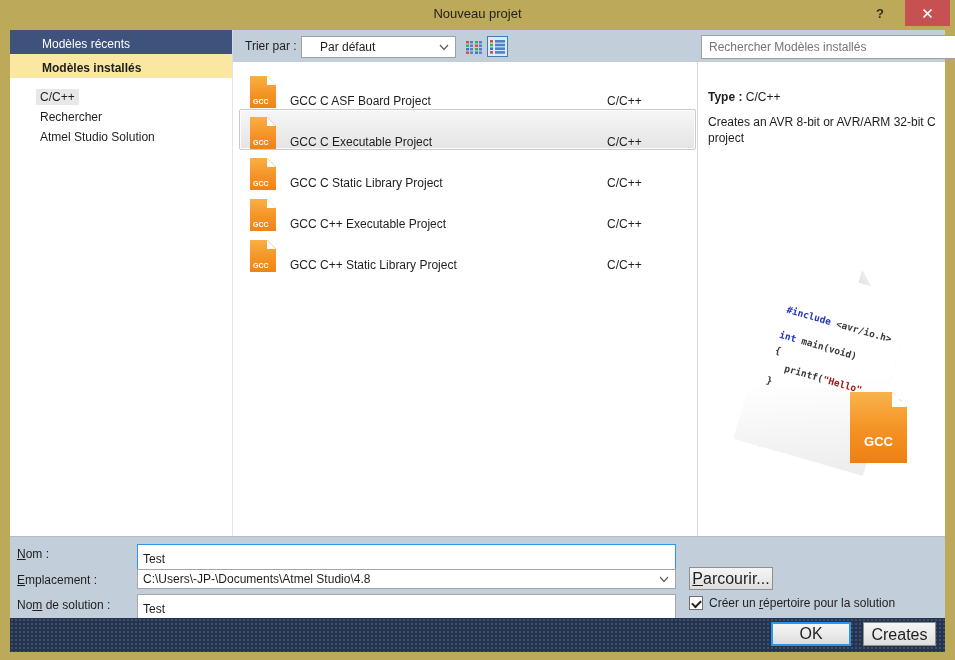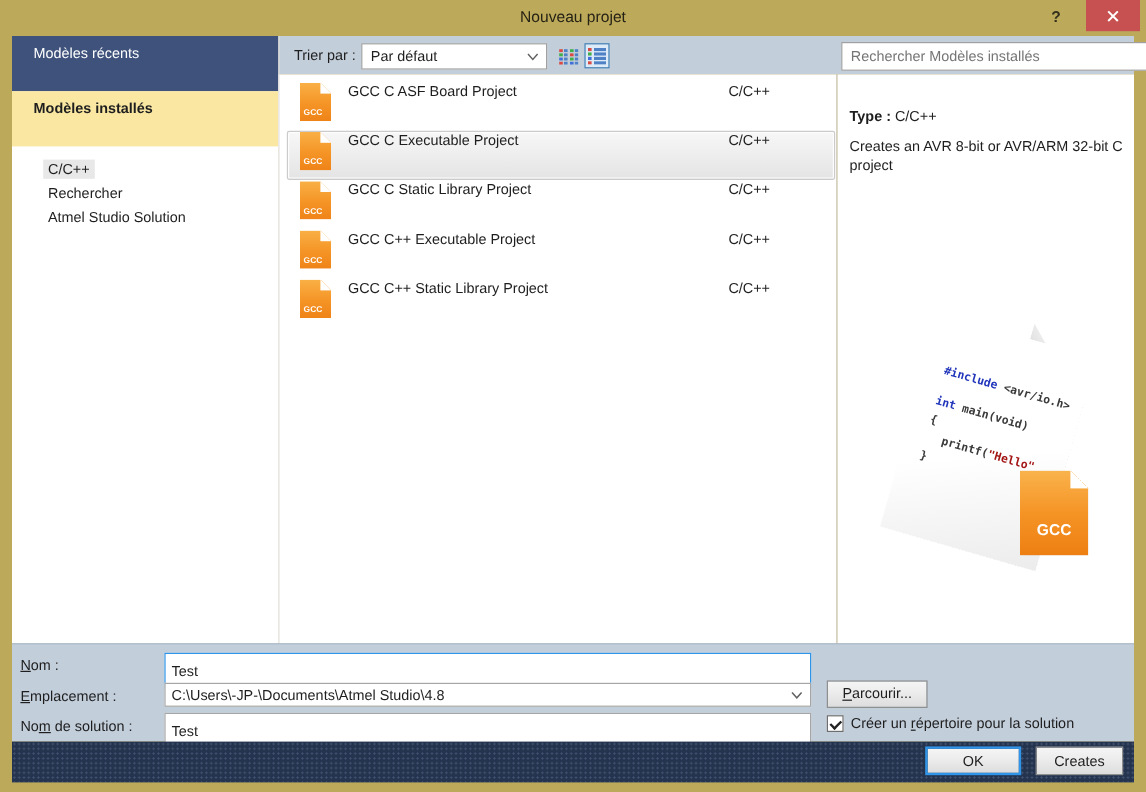--- a/index.html
+++ b/index.html
@@ -12,47 +12,47 @@
   .titlebar { position:absolute; left:0; top:0; right:0; height:30px; }
   .title { position:absolute; left:0; right:0; top:6px; text-align:center; font-size:13px; color:#262215; }
   .help-btn { position:absolute; right:62px; top:3px; width:26px; height:22px; text-align:center;
               font-weight:bold; font-size:13px; color:#33301c; line-height:22px; cursor:default; }
   .close-btn { position:absolute; right:5px; top:0; width:45px; height:26px; background:#c75050;
                display:flex; align-items:center; justify-content:center; }
   .close-btn svg { display:block; }
 
   
   .sidebar { position:absolute; left:10px; top:30px; width:222px; height:506px; background:#fff; }
-  .cat { height:46px; line-height:28px; padding-left:18px; font-size:12px; }
+  .cat { height:24px; line-height:28px; padding-left:32px; font-size:12px; }
   .cat.recent { background:#3e527c; color:#ffffff; }
   .cat.installed { background:#f9e7a2; color:#1e1e1e; font-weight:bold; }
   .tree { padding-top:9px; }
   .tree-item { line-height:20px; padding-left:26px; cursor:default; }
   .tree-item .lbl { padding:1px 4px; }
   .tree-item.selected .lbl { background:#e8e8e8; }
 
   .toolbar { position:absolute; left:232px; top:30px; width:713px; height:32px; background:#c3cedb;
              border-left:1px solid #dcdcdc; }
   .sort-label { position:absolute; left:12px; top:9px; }
   .sort-select { position:absolute; left:68px; top:6px; width:155px; height:22px; background:#fff;
-                 border:1px solid #a0a0a0; line-height:20px; padding-left:7px; cursor:default; }
+                 border:1px solid #a0a0a0; line-height:20px; padding-left:18px; cursor:default; }
   .sort-select .chev { position:absolute; right:6px; top:7px; }
   .view-btn { position:absolute; top:6px; width:21px; height:21px; display:flex; align-items:center;
               justify-content:center; border:1px solid transparent; }
   .view-btn.medium { left:230px; }
   .view-btn.small { left:254px; border:1px solid #3e7cb1; background:#dcebf7; }
   .search-box { position:absolute; left:468px; top:5px; width:284px; height:24px; background:#fff;
                 border:1px solid #a0a0a0; }
   .search-box input { position:absolute; left:7px; top:2px; width:205px; height:18px; border:none; outline:none;
                       font-family:"Liberation Sans",sans-serif; font-size:12px; color:#7b7b7b; background:transparent; }
   .search-box .mag { position:absolute; right:5px; top:4px; }
 
   .list { position:absolute; left:232px; top:62px; width:465px; height:474px; background:#fff;
           border-left:1px solid #e4e4e4; padding-top:6px; }
-  .row { position:relative; height:41px; margin:0 1px 0 6px; display:flex; align-items:flex-start;
+  .row { position:relative; height:41px; margin:0 1px 0 6px; display:flex; align-items:flex-end;
          border:1px solid transparent; border-radius:2px; cursor:default; }
   .row.selected { background:linear-gradient(180deg,#f7f7f7,#e4e4e4); border-color:#cbcbcb;
                   box-shadow:inset 0 0 0 1px #fdfdfd; }
   .row .name { margin-left:14px; flex:1; }
   .row .type { position:absolute; left:367px; }
 
   .gcc-icon { position:relative; width:26px; height:32px; margin-left:10px; flex:0 0 26px;
               background:linear-gradient(180deg,#f9b045,#f59426 55%,#ef8318);
               clip-path:polygon(0 0, calc(100% - 9px) 0, 100% 9px, 100% 100%, 0 100%); }
   .gcc-icon::after { content:""; position:absolute; top:0; right:0; width:9px; height:9px;
@@ -101,21 +101,21 @@
   .mn { text-decoration:underline; }
   .tinput { position:absolute; left:127px; width:539px; height:19px; border:1px solid #a6a6a6;
             background:#fff; font-family:"Liberation Sans",sans-serif; font-size:12px; color:#1e1e1e;
             padding:14px 5px; outline:none; }
   .i1 { top:7px; border-color:#3094e8; }
   .combo { position:absolute; left:127px; top:32px; width:539px; height:20px; border:1px solid #a6a6a6;
            background:#fff; line-height:18px; padding-left:5px; cursor:default; }
   .combo .chev { position:absolute; right:6px; top:6px; }
   .i3 { top:57px; }
   .btn { background:linear-gradient(180deg,#f5f5f5,#ececec 45%,#dddddd); border:1px solid #8e8f8f;
-         font-family:"Liberation Sans",sans-serif; font-size:12px; color:#1e1e1e; text-align:center; cursor:default; }
+         font-family:"Liberation Sans",sans-serif; font-size:16px; color:#1e1e1e; text-align:center; cursor:default; }
   .browse-btn { position:absolute; left:679px; top:30px; width:84px; height:23px; line-height:21px; }
   .checkline { position:absolute; left:679px; top:59px; display:flex; align-items:center; }
   .checkbox { width:14px; height:14px; background:#fff; border:1px solid #6e6e6e; position:relative; }
   .checkbox::after { content:""; position:absolute; left:2px; top:3px; width:7px; height:4px;
                      border-left:2px solid #222; border-bottom:2px solid #222; transform:rotate(-45deg); }
   .checkline .cl-text { margin-left:6px; }
 
   
   .footer { position:absolute; left:10px; top:618px; width:935px; height:34px; background-color:#24334e;
             background-image:radial-gradient(rgba(130,150,185,.28) 1px, transparent 1px);

